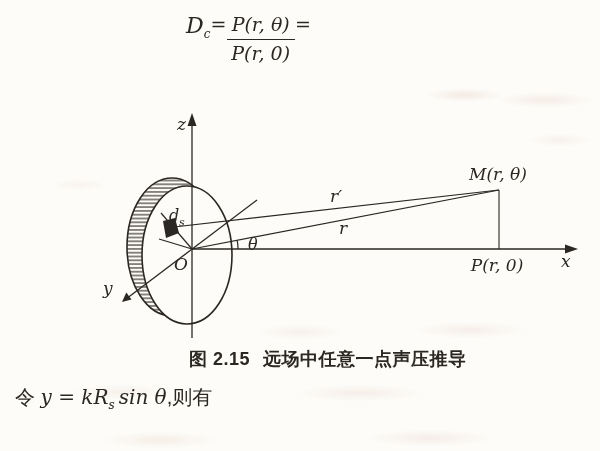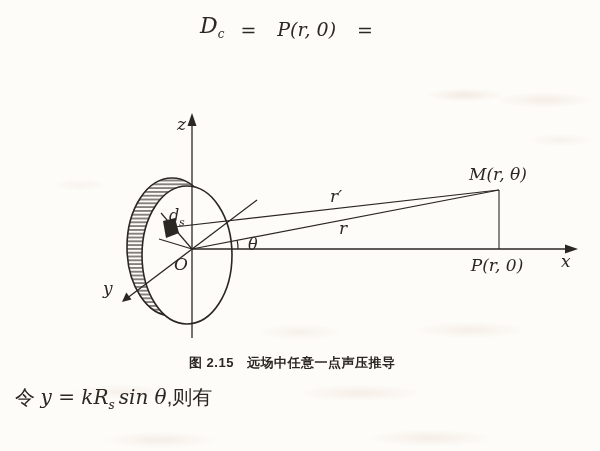--- a/index.html
+++ b/index.html
@@ -17,34 +17,34 @@
       radial-gradient(45px 9px  at 560px 140px, rgba(197,140,118,.10), transparent 70%),
       radial-gradient(60px 11px at 300px 332px, rgba(197,140,118,.11), transparent 70%),
       radial-gradient(80px 12px at 470px 330px, rgba(197,140,118,.12), transparent 70%),
       radial-gradient(90px 12px at 360px 393px, rgba(197,140,118,.13), transparent 70%),
       radial-gradient(70px 11px at 120px 392px, rgba(197,140,118,.10), transparent 70%),
       radial-gradient(80px 12px at 160px 440px, rgba(197,140,118,.13), transparent 70%),
       radial-gradient(90px 12px at 430px 438px, rgba(197,140,118,.13), transparent 70%),
       radial-gradient(40px 9px  at 80px 185px,  rgba(197,140,118,.08), transparent 70%);
   }
   .formula{
-    position:absolute;left:200px;top:13px;
-    display:flex;align-items:flex-end;gap:16px;
+    position:absolute;left:186px;top:13px;
+    display:flex;align-items:flex-start;gap:0;
     font-family:"DejaVu Serif",serif;font-style:italic;font-size:19px;
   }
   .formula .lhs{font-size:22px;}
   .formula sub{font-size:12px;font-style:italic;}
   .op{font-style:normal;font-size:19px;font-family:"DejaVu Serif",serif;}
   .frac{display:inline-flex;flex-direction:column;align-items:center;text-align:center;line-height:1.25;}
   .frac .num{padding:0 5px 2px;border-bottom:1.5px solid #2b2722;white-space:nowrap;}
   .frac .den{padding:2px 5px 0;white-space:nowrap;}
   .mspace{margin-left:4px;}
   .caption{
     position:absolute;left:189px;top:347px;
-    font-weight:700;font-size:13px;letter-spacing:.5px;white-space:nowrap;margin-top:7px;
+    font-weight:700;font-size:18px;letter-spacing:.5px;white-space:nowrap;
   }
   .caption .figno{margin-right:13px;}
   .bodyline{
     position:absolute;left:15px;top:384px;font-size:20px;white-space:nowrap;
   }
   .bodyline .math{font-family:"DejaVu Serif",serif;font-style:italic;}
   .bodyline sub{font-size:12px;}
   .diagram{position:absolute;left:0;top:0;}
   .diagram text{font-family:"DejaVu Serif",serif;font-style:italic;fill:#2b2722;font-size:17px;}
   .diagram text.small{font-size:16px;}
@@ -53,20 +53,21 @@
 </head>
 <body>
 
 <div class="page">
   <div class="bleed"></div>
 
   <div class="formula">
     <span class="lhs"><i>D</i><sub>c</sub></span>
     <span class="op">=</span>
     <span class="frac">
+      <span class="num">P(r, θ)</span>
       <span class="den">P(r, 0)</span>
     </span>
     <span class="op">=</span>
   </div>
 
   <svg class="diagram" width="600" height="451" viewBox="0 0 600 451">
     <defs>
       <pattern id="hatch" width="4" height="3.8" patternUnits="userSpaceOnUse">
         <rect width="4" height="3.8" fill="#fdfcf8"></rect>
         <line x1="0" y1="1.9" x2="4" y2="1.9" stroke="#2b2722" stroke-width="1.1"></line>

